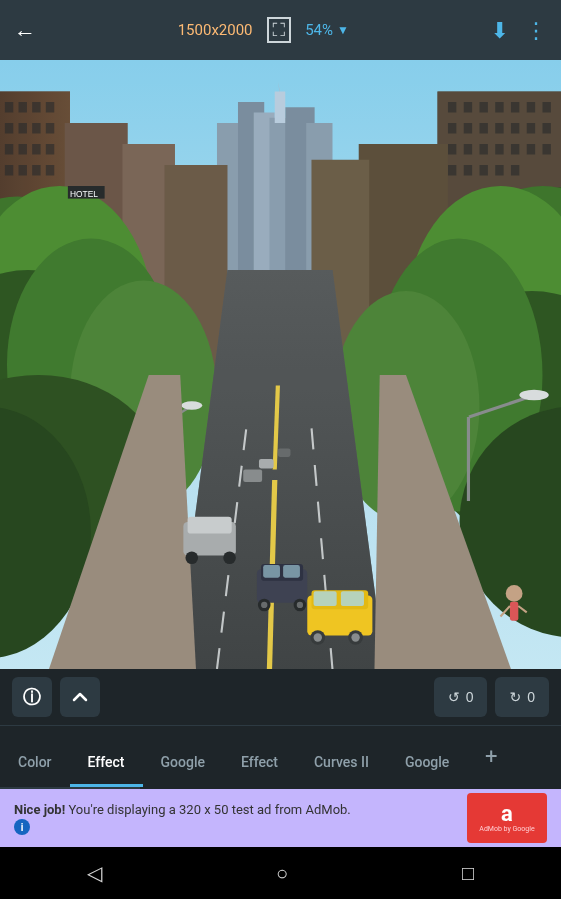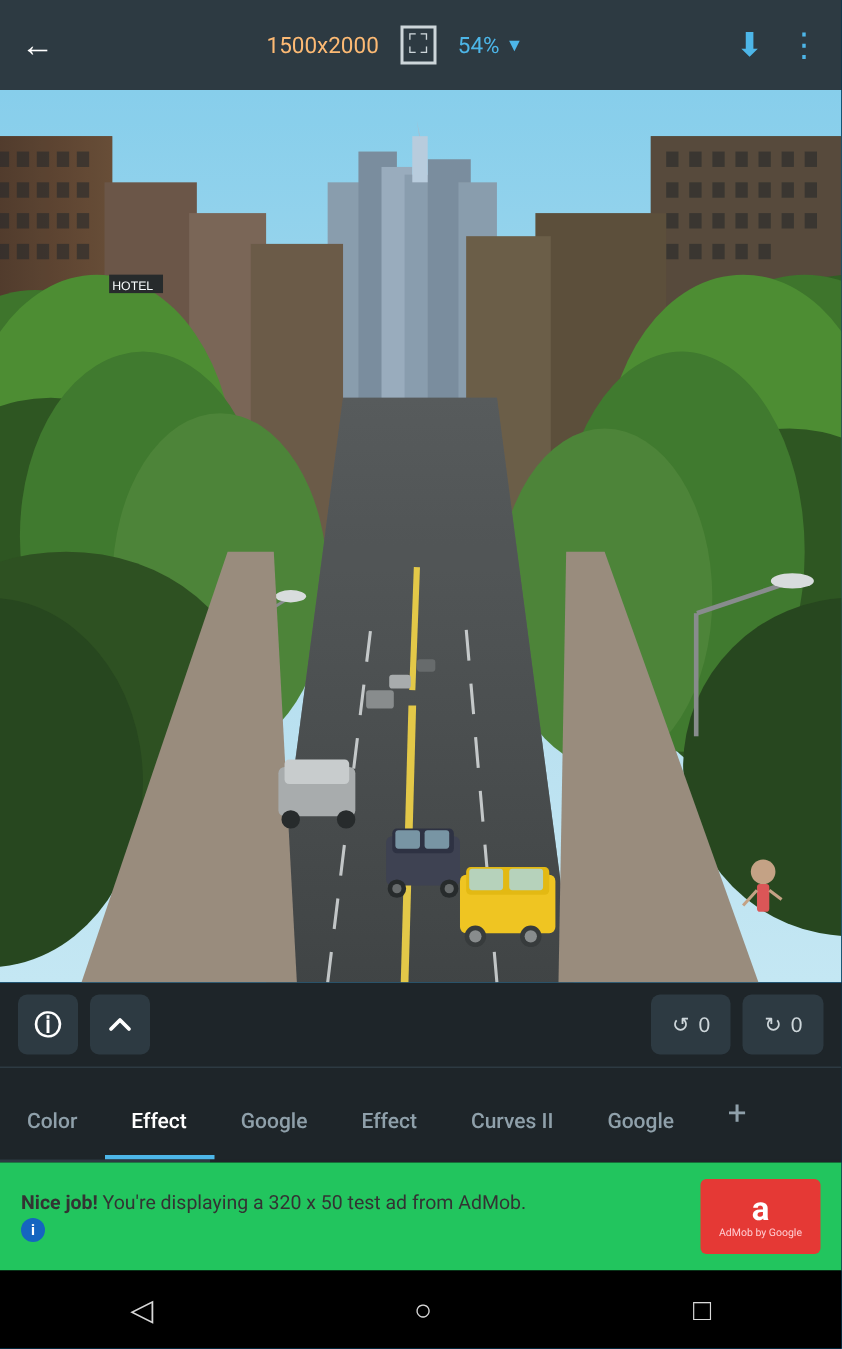--- a/index.html
+++ b/index.html
@@ -197,22 +197,22 @@
     
     .tab-underline {
       height: 2px;
       background: #2d3a42;
       width: 140px;
       margin-left: 0;
     }
 
     
     #ad-banner {
-      height: 72px;
-      background: #22c55e;
+      height: 58px;
+      background: #c4b5fd;
       display: flex;
       align-items: center;
       padding: 0 14px;
       gap: 10px;
       flex-shrink: 0;
     }
     .ad-text-area {
       flex: 1;
     }
     .ad-text {

